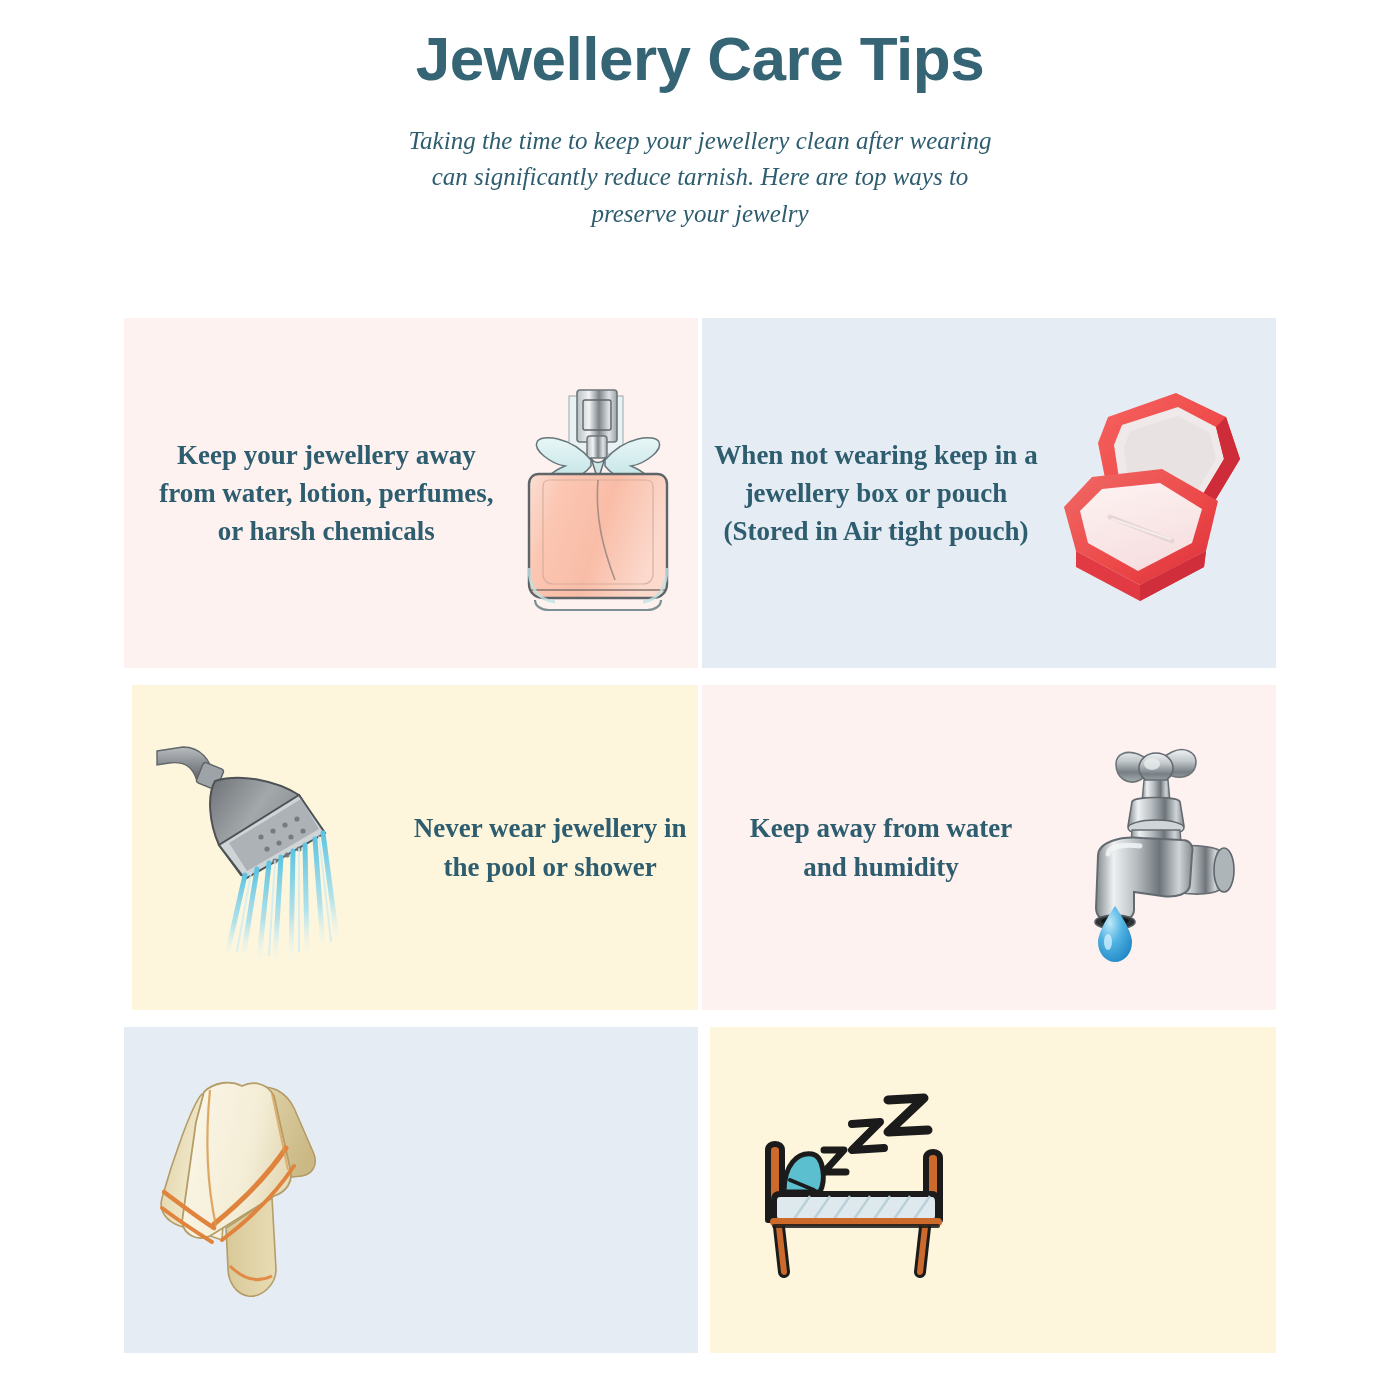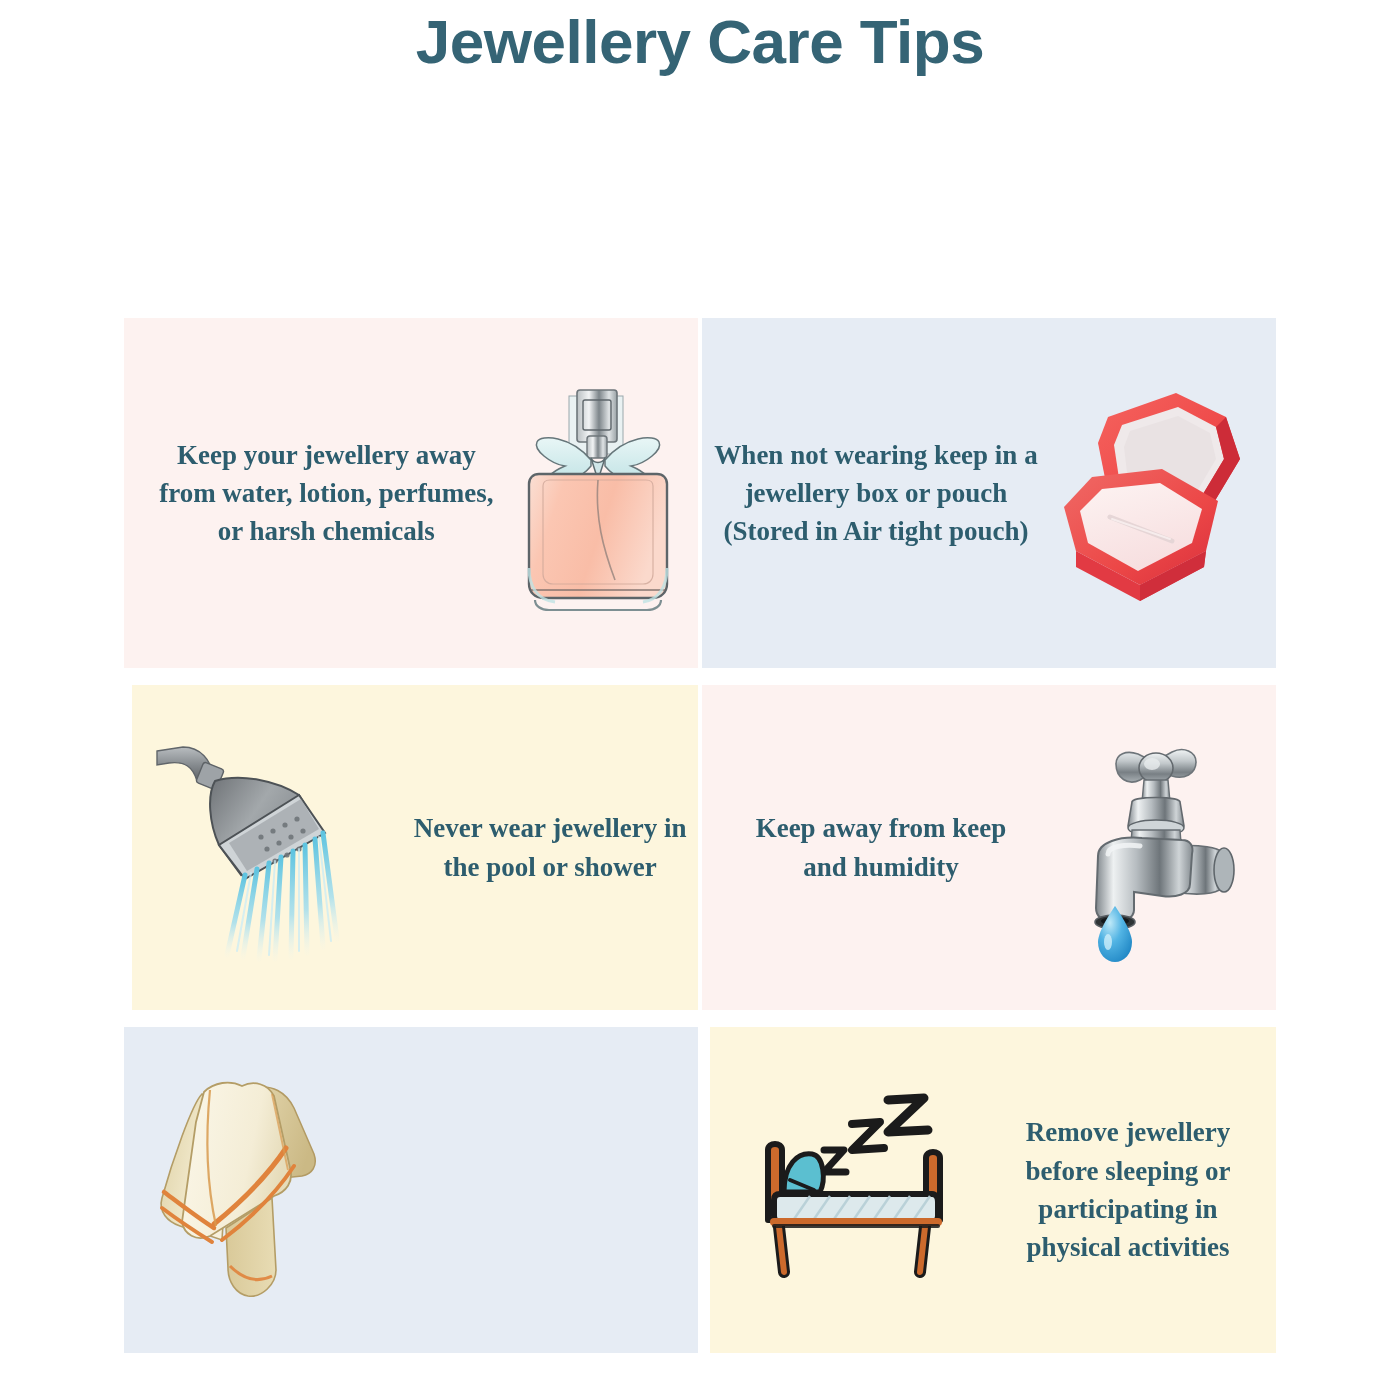--- a/index.html
+++ b/index.html
@@ -17,21 +17,21 @@
   .page {
     position: relative;
     width: 1400px;
     height: 1400px;
     background: #ffffff;
   }
 
   
   .header {
     width: 1400px;
-    padding-top: 8px;
+    padding-top: 25px;
     text-align: center;
   }
   .title {
     font-family: "Liberation Sans", sans-serif;
     font-weight: bold;
     font-size: 62px;
     line-height: 1.1;
     color: #356475;
     letter-spacing: -0.5px;
     margin: 0;
@@ -109,20 +109,21 @@
 
   svg { display: block; }
 </style>
 </head>
 <body>
 
 <div class="page">
 
   <div class="header">
     <h1 class="title">Jewellery Care Tips</h1>
+    <p class="subtitle">Taking the time to keep your jewellery clean after wearing can significantly reduce tarnish. Here are top ways to preserve your jewelry</p>
   </div>
 
   <div class="grid">
 
     <div class="card card-1 bg-blush">
       <div class="card-text">Keep your jewellery away from water, lotion, perfumes, or harsh chemicals</div>
       <div class="card-art">
         <svg width="190" height="250" viewBox="0 0 190 250">
           <defs>
             <linearGradient id="capG" x1="0" y1="0" x2="1" y2="0">
@@ -267,21 +268,21 @@
             <path d="M126 128 L120 222"></path>
             <path d="M150 116 L150 218"></path>
             <path d="M170 104 L182 208"></path>
           </g>
         </svg>
       </div>
       <div class="card-text">Never wear jewellery in the pool or shower</div>
     </div>
 
     <div class="card card-4 bg-blush">
-      <div class="card-text">Keep away from keep and humidity</div>
+      <div class="card-text">Keep away from water and humidity</div>
       <div class="card-art">
         <svg width="200" height="240" viewBox="0 0 200 240">
           <defs>
             <linearGradient id="chromeV" x1="0" y1="0" x2="1" y2="0">
               <stop offset="0%" stop-color="#7f868b"></stop>
               <stop offset="18%" stop-color="#eef1f2"></stop>
               <stop offset="42%" stop-color="#b6bcc0"></stop>
               <stop offset="66%" stop-color="#6e757a"></stop>
               <stop offset="86%" stop-color="#cfd4d7"></stop>
               <stop offset="100%" stop-color="#858c91"></stop>
@@ -405,17 +406,16 @@
               <path d="M112 134 L130 108"></path>
             <path d="M132 134 L150 108"></path>
               <path d="M152 134 L170 108"></path>
             <path d="M172 134 L190 108"></path>
           </g>
 
           <path d="M34 134 L198 134" stroke="#cc6a2c" stroke-width="8" stroke-linecap="round"></path>
           <path d="M34 138 L198 138" stroke="#1b1b1b" stroke-width="4" stroke-linecap="round" opacity="0.85"></path>
         </svg>
       </div>
-      <div class="card-text">Remove jewellery before sleeping or participating in physical activities</div>
     </div>
 
   </div>
 </div>
 
 </body></html>

